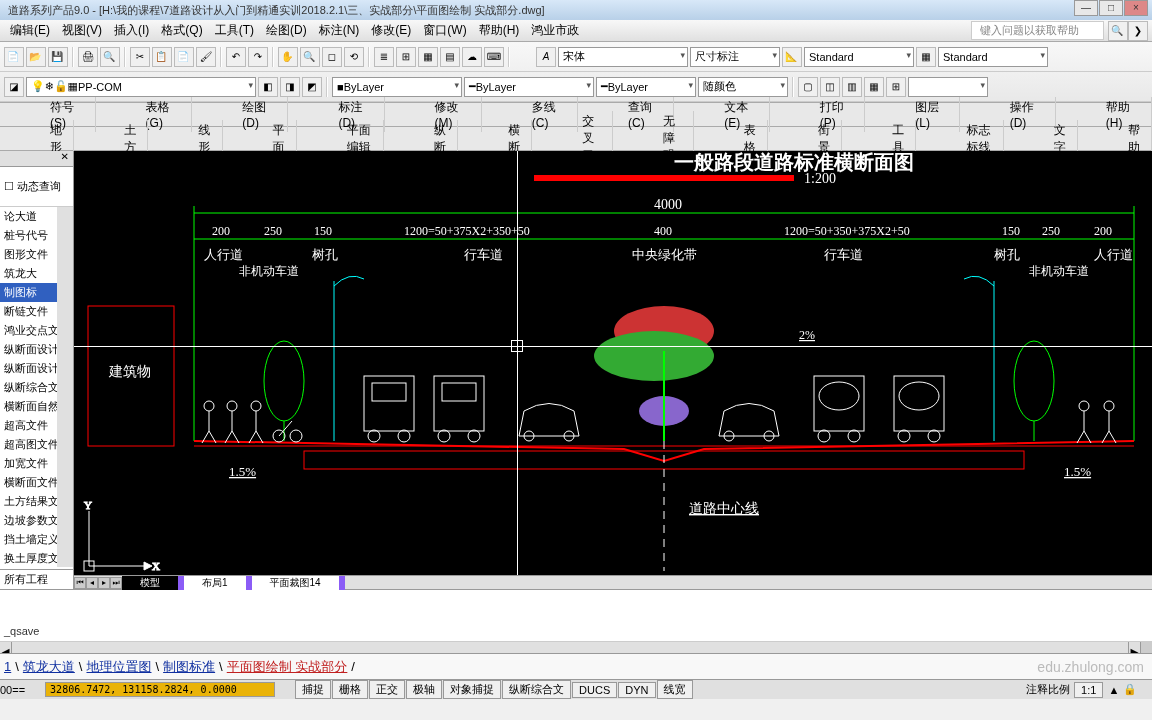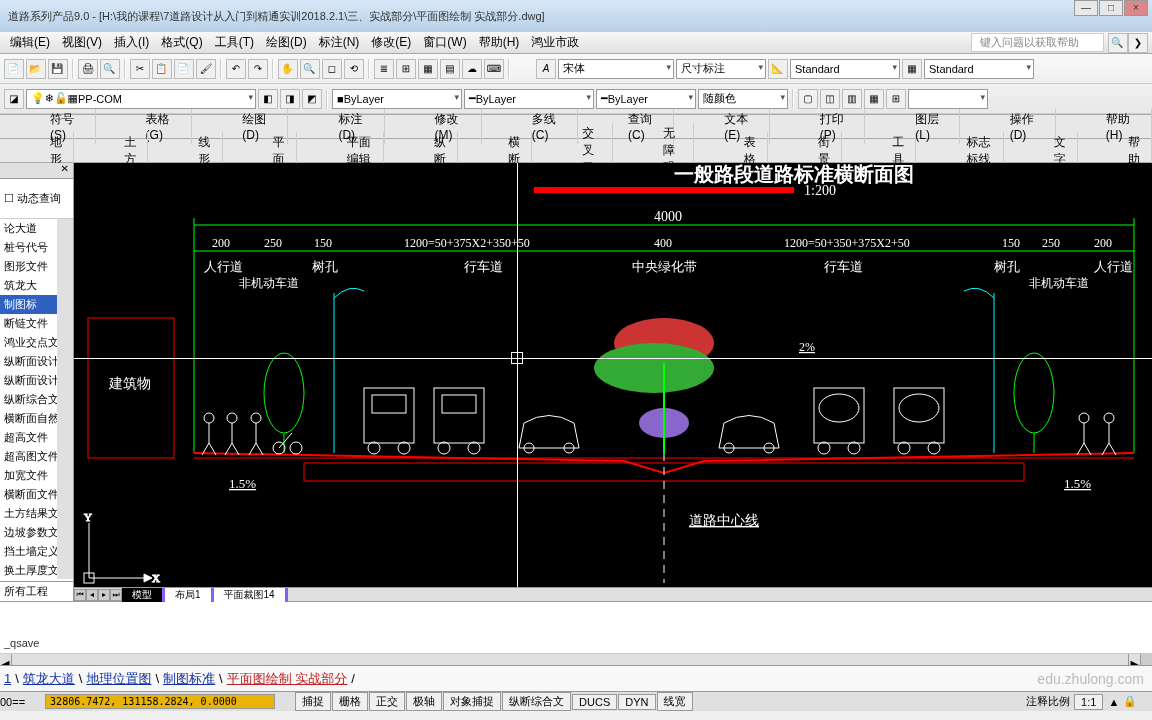--- a/index.html
+++ b/index.html
@@ -1,17 +1,17 @@
 <!DOCTYPE html>
 <html><head>
 <meta charset="utf-8">
 <style>
 * { margin: 0; padding: 0; box-sizing: border-box; font-family: "SimSun", "Microsoft YaHei", sans-serif; }
 body { width: 1152px; height: 720px; background: #f0f0f0; overflow: hidden; position: relative; }
-.titlebar { height: 32px; background: linear-gradient(#d8e8f8, #b8d0e8); font-size: 11px; color: #333; padding: 2px 8px; display: flex; align-items: center; }
+.titlebar { height: 20px; background: linear-gradient(#d8e8f8, #b8d0e8); font-size: 11px; color: #333; padding: 2px 8px; display: flex; align-items: center; }
 .winctl { position: absolute; right: 4px; top: 0; display: flex; }
 .winctl div { width: 24px; height: 16px; background: #e8e8e8; border: 1px solid #999; margin-left: 1px; font-size: 10px; text-align: center; line-height: 14px; cursor: pointer; }
 .winctl div:last-child { background: #d88; }
 .menubar { height: 22px; background: linear-gradient(#f8f8f8, #e0e0e0); border-bottom: 1px solid #aaa; display: flex; align-items: center; font-size: 12px; padding: 0 4px; }
 .menu-item { padding: 2px 6px; cursor: pointer; }
 .help-input { margin-left: auto; font-size: 11px; color: #888; background: #fff; border: 1px solid #ccc; padding: 1px 24px 1px 8px; }
 .toolbars { background: linear-gradient(#f8f8f8, #e8e8e8); border-bottom: 1px solid #aaa; }
 .toolrow { height: 30px; display: flex; align-items: center; padding: 0 4px; gap: 2px; border-bottom: 1px solid #ccc; }
 .tbtn { width: 20px; height: 20px; border: 1px solid #bbb; background: #f0f0f0; cursor: pointer; display:flex; align-items:center; justify-content:center; font-size:10px;}
 .vsep { width: 2px; height: 20px; border-left: 1px solid #ccc; border-right: 1px solid #fff; margin: 0 2px; }
@@ -29,21 +29,21 @@
 .side-list div.sel { background: #3060c0; color: #fff; }
 .side-foot { position:absolute; bottom:0; left:0; right:0; font-size:11px; padding:2px 4px; border-top:1px solid #999;}
 .canvas-wrap { flex: 1; background: #fff; position: relative; }
 .canvas { position:absolute; left:0; right:0; top:0; bottom:14px; background: #000; overflow:hidden;}
 .crosshair-h { position:absolute; left:0; right:0; top:195px; height:1px; background:#fff; }
 .crosshair-v { position:absolute; top:0; bottom:0; left:443px; width:1px; background:#fff; }
 .cursor-box { position:absolute; left:437px; top:189px; width:12px; height:12px; border:1px solid #fff; }
 .dwg text { font-family: "SimSun", serif; }
 .layout-tabs { position:absolute; bottom:0; left:0; right:0; height:14px; background:#e0e0e0; font-size:10px; display:flex; align-items:center; border-top:1px solid #999;}
 .layout-tabs .tbtnsmall{ width:12px; height:12px; background:#ccc; border:1px solid #999; text-align:center; line-height:10px; font-size:8px;}
-.layout-tabs .ltab{ padding:0 10px; border-right:3px solid #8b5cf6; background:#fff; cursor:pointer;}
+.layout-tabs .ltab{ padding:0 18px; border-right:6px solid #8b5cf6; background:#fff; cursor:pointer;}
 .cmdarea { height: 64px; background:#fff; border-top:1px solid #999; display:flex; flex-direction:column;}
 .cmdout { flex:1; font-size:11px; padding:4px; font-family: monospace; color:#333; display:flex; align-items:flex-end;}
 .cmdscroll { height:12px; background:#e0e0e0; border-top:1px solid #ccc; display:flex;}
 .ftabs { height: 26px; border-top:1px solid #999; display:flex; align-items:center; font-size:13px; background:#f8f8f8; position:relative;}
 .ftab { padding:2px 4px; color:#1030a0; text-decoration:underline; cursor:pointer; }
 .ftab.active { color:#c02020; }
 .watermark { position:absolute; right:8px; font-size:14px; color:#bbb; font-family: Arial;}
 .statusbar { height: 20px; background:#e0e0e0; border-top:1px solid #999; display:flex; align-items:center; font-size:11px;}
 .statusbar .coord { width:230px; border:1px solid #999; background:#eab308; margin:0 20px; padding:1px 4px; font-family:monospace; font-size:10px;}
 .statusbar .sbtn { padding:1px 6px; border:1px solid #999; background:#f0f0f0; margin-right:1px; cursor:pointer;}
@@ -104,21 +104,21 @@
     <span class="vsep"></span>
     <span class="tbtn">≣</span>
     <span class="tbtn">⊞</span>
     <span class="tbtn">▦</span>
     <span class="tbtn">▤</span>
     <span class="tbtn">☁</span>
     <span class="tbtn">⌨</span>
     <span class="vsep"></span>
     <span style="width:20px"></span>
     <span class="tbtn" style="font-style:italic">A</span>
-    <span class="combo" style="width:116px">宋体</span>
+    <span class="combo" style="width:130px">宋体</span>
     <span class="combo" style="width:90px">尺寸标注</span>
     <span class="tbtn">📐</span>
     <span class="combo" style="width:110px">Standard</span>
     <span class="tbtn">▦</span>
     <span class="combo" style="width:110px">Standard</span>
   </div>
   <div class="toolrow">
     <span class="tbtn">◪</span>
     <span class="combo" style="width:230px">
       <span>💡❄🔓▦ </span>

